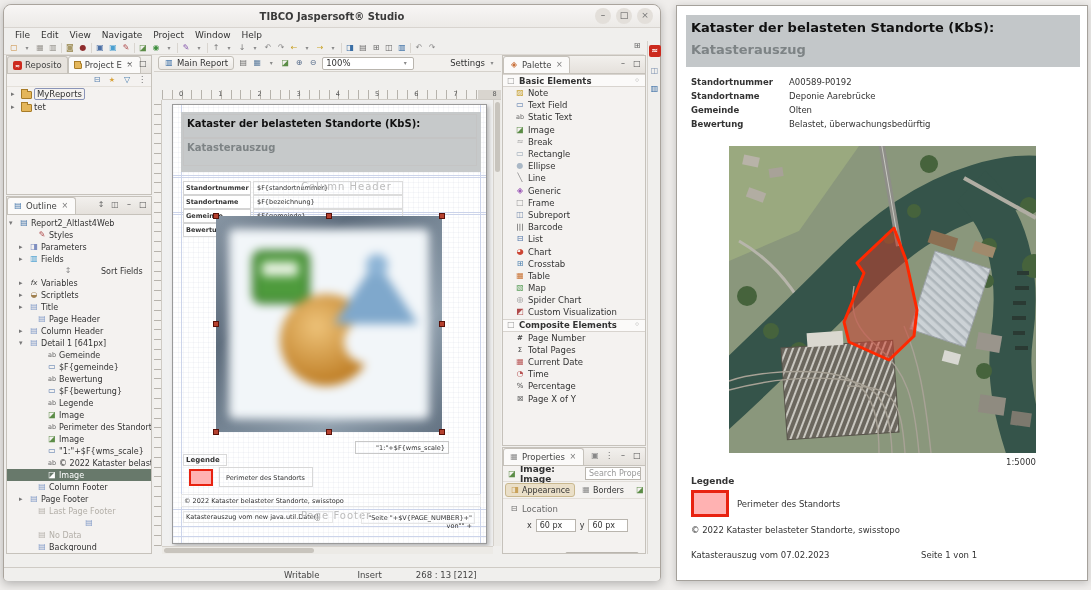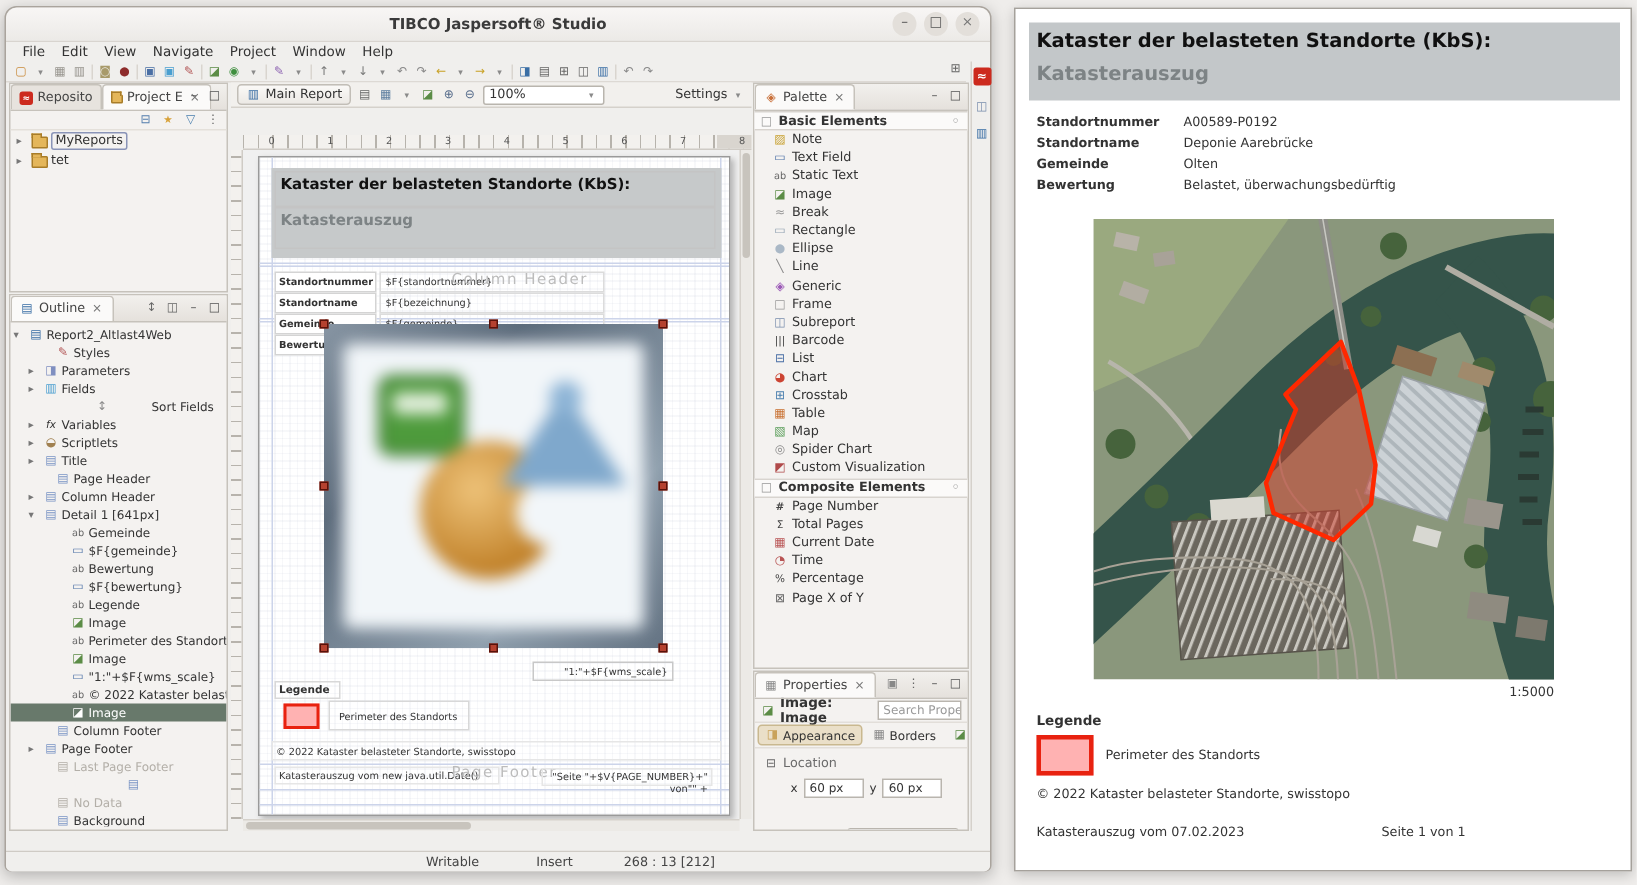--- a/index.html
+++ b/index.html
@@ -501,21 +501,21 @@
       </div>
       <span style="display:flex;gap:4px">
 
       <span class="gi band-view-icon"></span>
           <span class="gi export-icon"></span>
           <span class="gi dropdown-caret"></span>
           <span class="gi image-add-icon"></span>
           <span class="gi zoom-in-icon"></span>
           <span class="gi zoom-out-icon"></span>
         </span>
-      <div class="combo" style="width:81px">
+      <div class="combo" style="width:92px">
         <span>100%</span>
         <span class="gi dropdown-caret"></span>
       </div>
       <div style="margin-left:auto;display:flex;align-items:center;gap:2px">
         <span style="font-size:8.5px">Settings</span>
         <span class="gi dropdown-caret"></span>
       </div>
     </div>
     <div class="abs hruler" style="left:8px;top:35px;right:0;height:10px">
       <span class="shade"></span>

